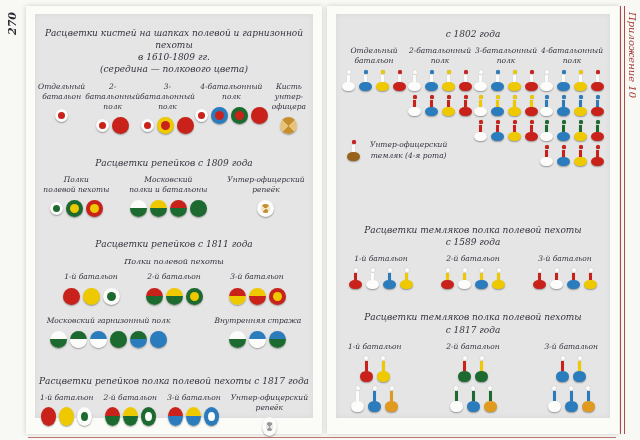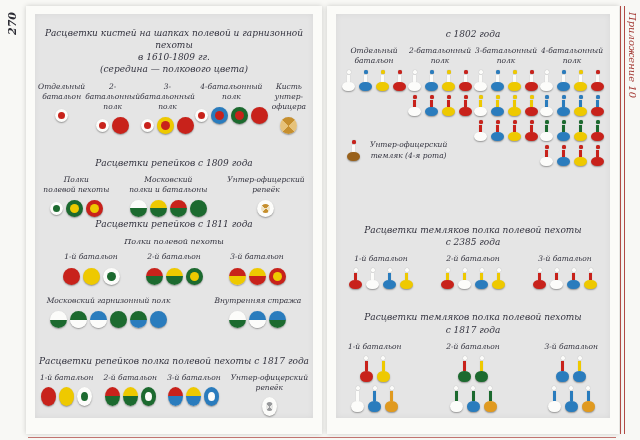--- a/index.html
+++ b/index.html
@@ -36,21 +36,21 @@
   .stem{width:3px;height:7px;margin-top:1px;box-shadow:0 0 1px rgba(0,0,0,.25)}
   .tassel{width:13px;height:9px;border-radius:50%/55%;box-shadow:0 1px 1.5px rgba(0,0,0,.35)}
   .tall .stem{height:10px}
   .tall .tassel{height:11px}
   .rows{display:flex;flex-direction:column;gap:4px;margin-top:4px}
   .krow{display:flex;gap:2px}
   .sec-r2 .krow{justify-content:center}
 
   .sec-l0{padding-top:13px}
   .sec-l1{margin-top:22px}
-  .sec-l2{}
+  .sec-l2{margin-top:20px}
   .sec-l3{margin-top:26px}
   .sec-l0 .groups{justify-content:space-between;padding:0 3px}
   .sec-l1 .groups{justify-content:center;gap:20px}
   .sec-l2 .groups.r0{justify-content:center;gap:26px}
   .sec-l2 .groups.r1{justify-content:center;gap:44px;margin-top:10px}
   .sec-l3 .groups{justify-content:space-between;padding:0 5px}
 
   .sec-r0{padding-top:14px;position:relative;min-height:172px}
   .sec-r1{margin-top:24px}
   .sec-r2{margin-top:22px}
@@ -580,21 +580,21 @@
             </div>
             <div class="ntext">
               <div class="glabel">Унтер-офицерский</div>
               <div class="glabel">темляк (4-я рота)</div>
             </div>
           </div>
         </section>
         <section class="section sec-r1">
           <div class="title">
             <div class="tline">Расцветки темляков полка полевой пехоты</div>
-            <div class="tline">с 2385 года</div>
+            <div class="tline">с 1589 года</div>
           </div>
           <div class="groups">
             <div class="group">
               <div class="labels">
                 <div class="glabel">1-й батальон</div>
               </div>
               <div class="rows">
                 <div class="krow">
                   <div class="knot">
                     <i class="knob" style="background: rgb(252, 252, 250);"></i>

